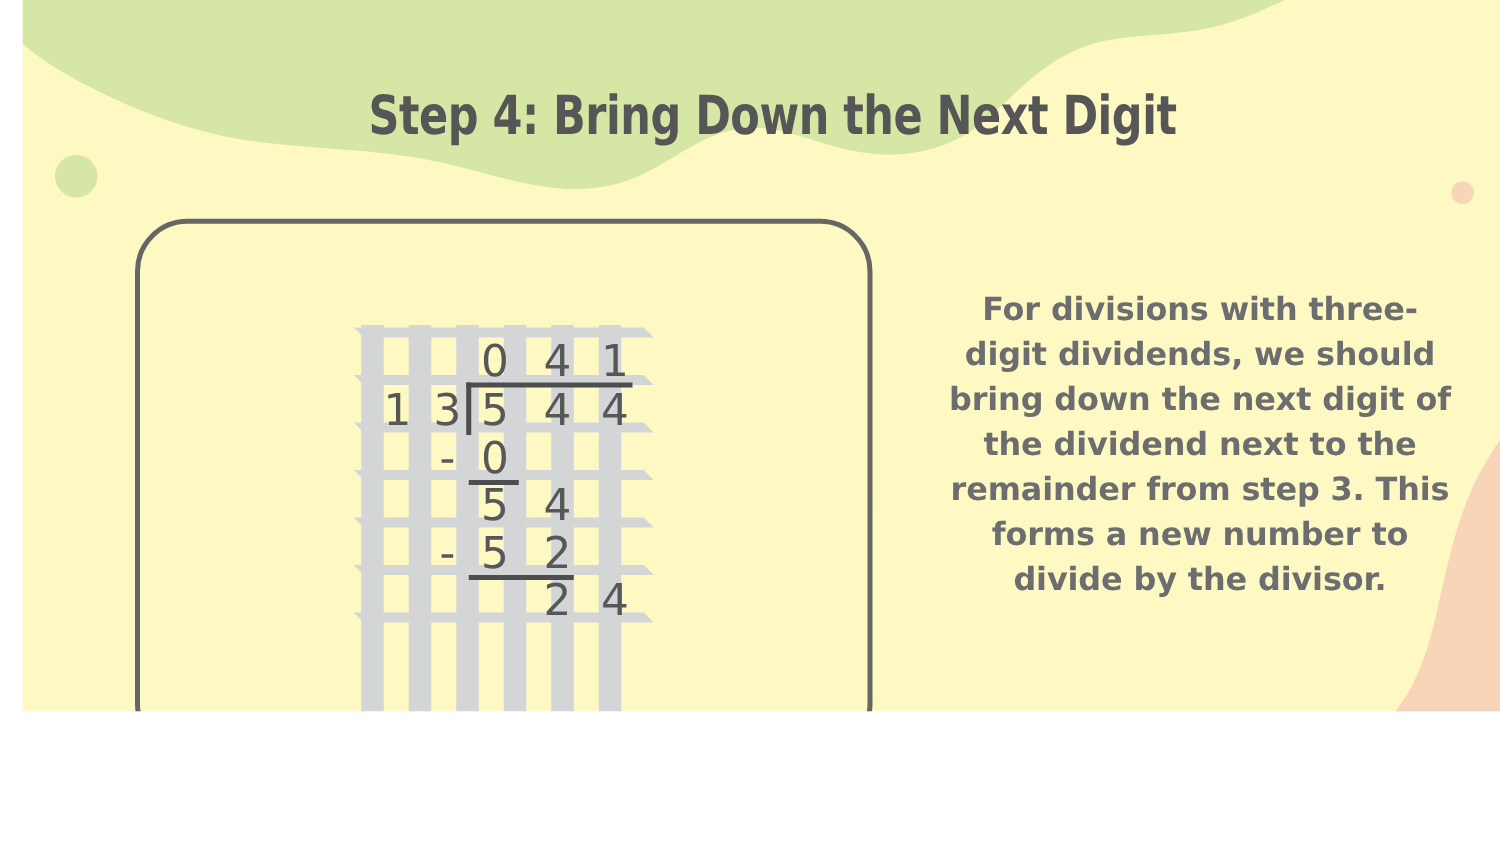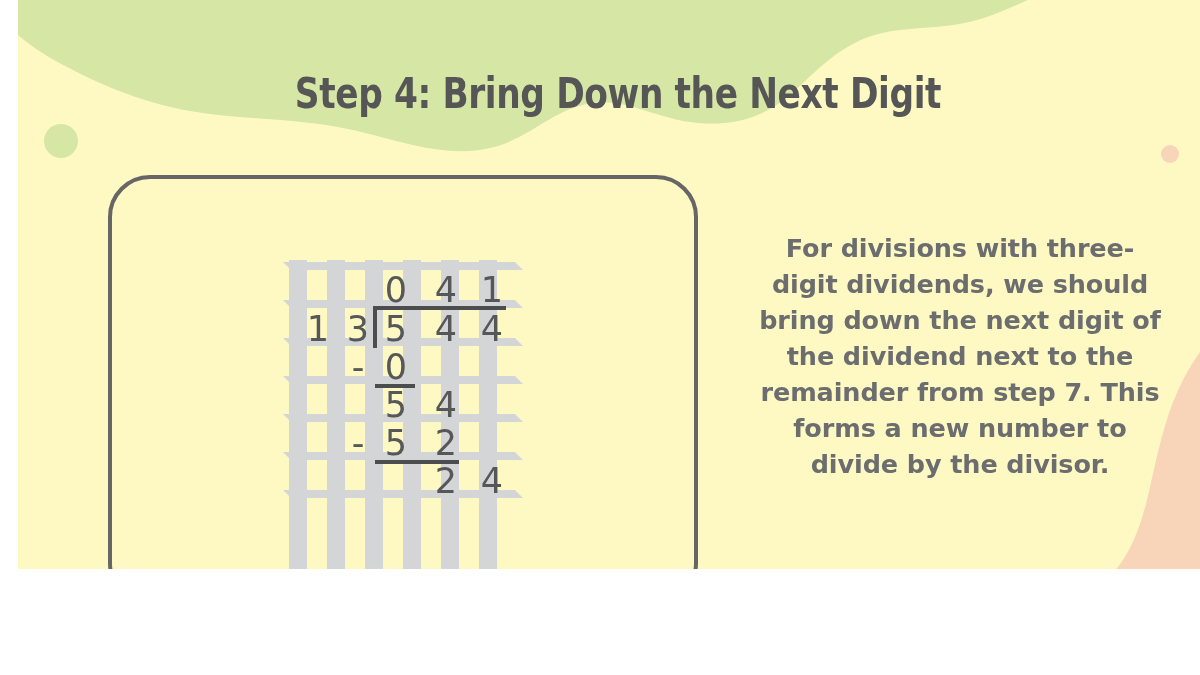--- a/index.html
+++ b/index.html
@@ -194,15 +194,15 @@
 
     <div class="dv-cell" style="left:58px;  top:164px;">-</div>
     <div class="dv-cell" style="left:96px;  top:164px;">5</div>
     <div class="dv-cell" style="left:146px; top:164px;">2</div>
     <div class="dv-rule" style="left:92px; top:200px; width:84px;"></div>
 
     <div class="dv-cell" style="left:146px; top:202px;">2</div>
     <div class="dv-cell" style="left:192px; top:202px;">4</div>
   </div>
 
-  <div id="body-text">For divisions with three-digit dividends, we should bring down the next digit of the dividend next to the remainder from step 7. This forms a new number to divide by the divisor.</div>
+  <div id="body-text">For divisions with three-digit dividends, we should bring down the next digit of the dividend next to the remainder from step 3. This forms a new number to divide by the divisor.</div>
 
 </div>
 
 </body></html>

